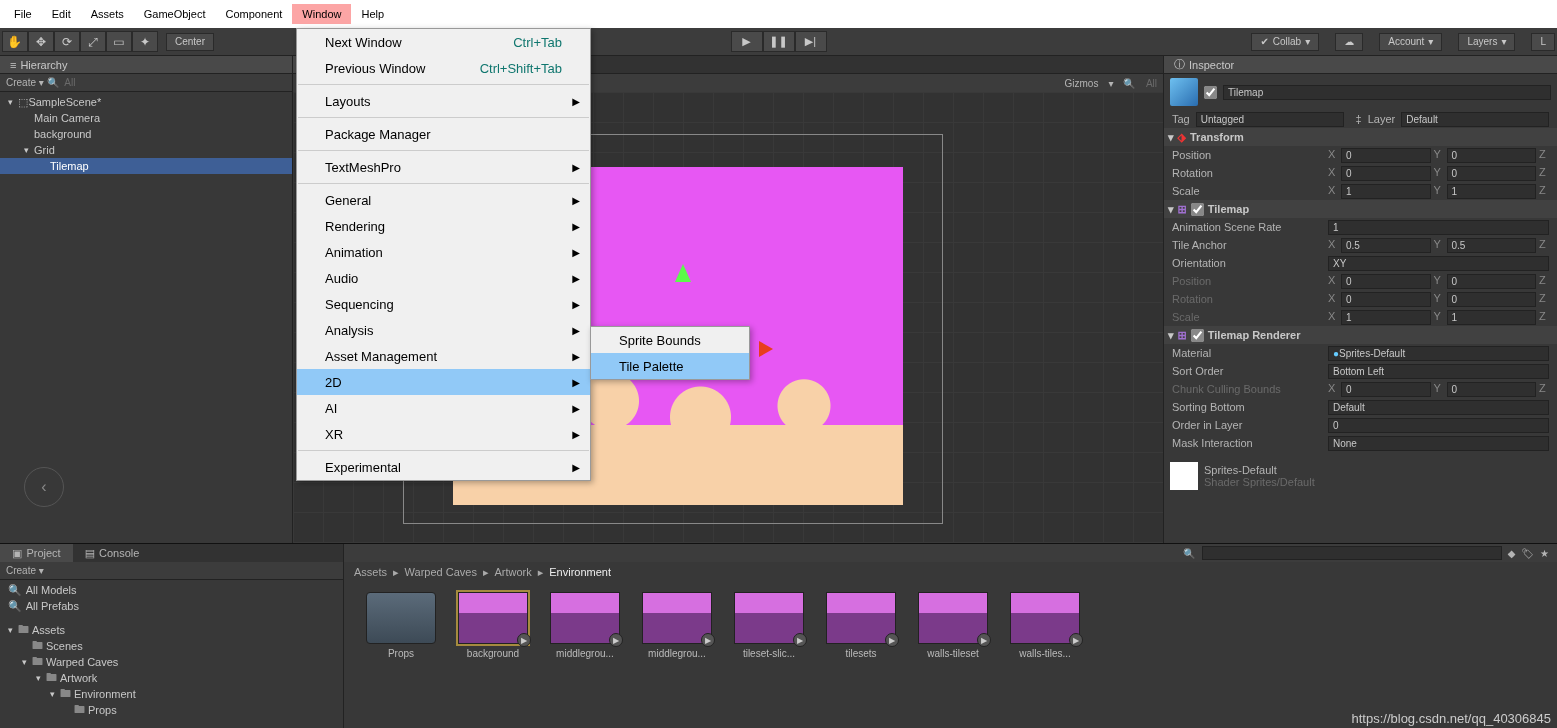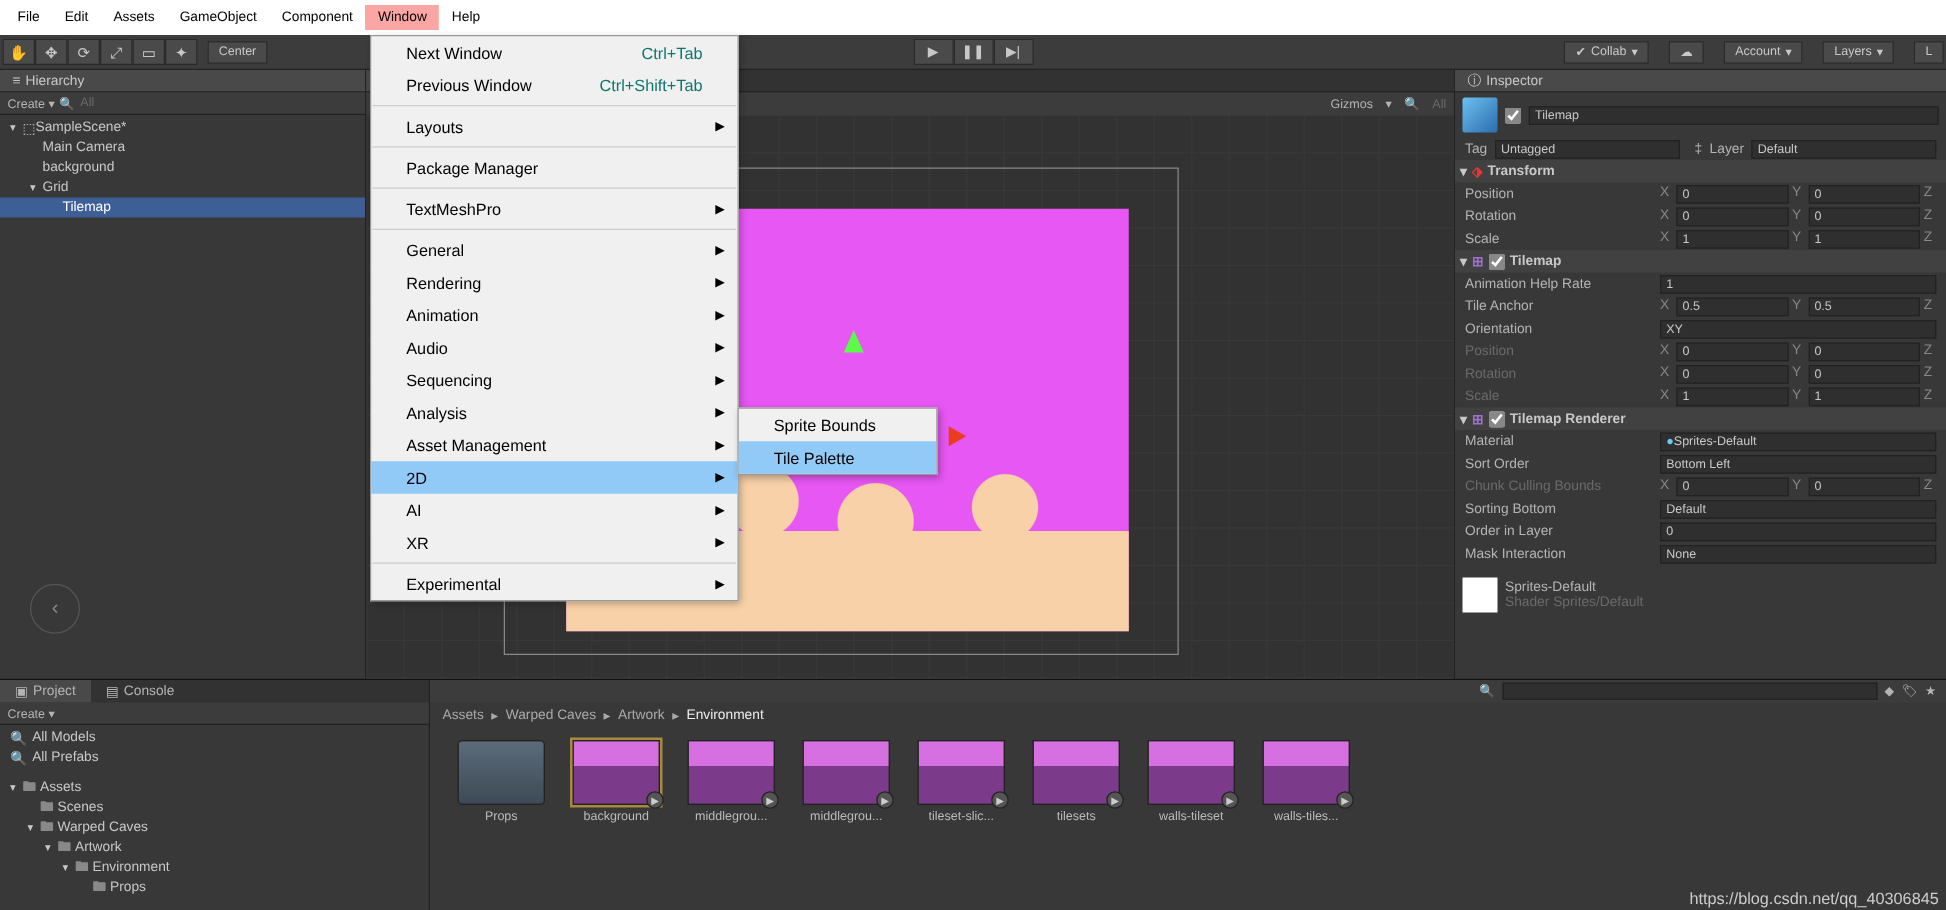--- a/index.html
+++ b/index.html
@@ -314,21 +314,21 @@
             </div>
           </div>
 
     <div class="sec-hdr">
             <span>▾</span>
             <span style="color:#a070d0">⊞</span>
             <input type="checkbox" checked="" style="">
             <span>Tilemap</span>
           </div>
     <div class="prop-row">
-            <span class="lab">Animation Help Rate</span>
+            <span class="lab">Animation Scene Rate</span>
             <div class="fld">1</div>
           </div>
     <div class="prop-row">
             <span class="lab">Tile Anchor</span>
             <div class="xyz">
               <span class="axl">X</span>
               <div class="fld">0.5</div>
               <span class="axl">Y</span>
               <div class="fld">0.5</div>
               <span class="axl">Z</span>

